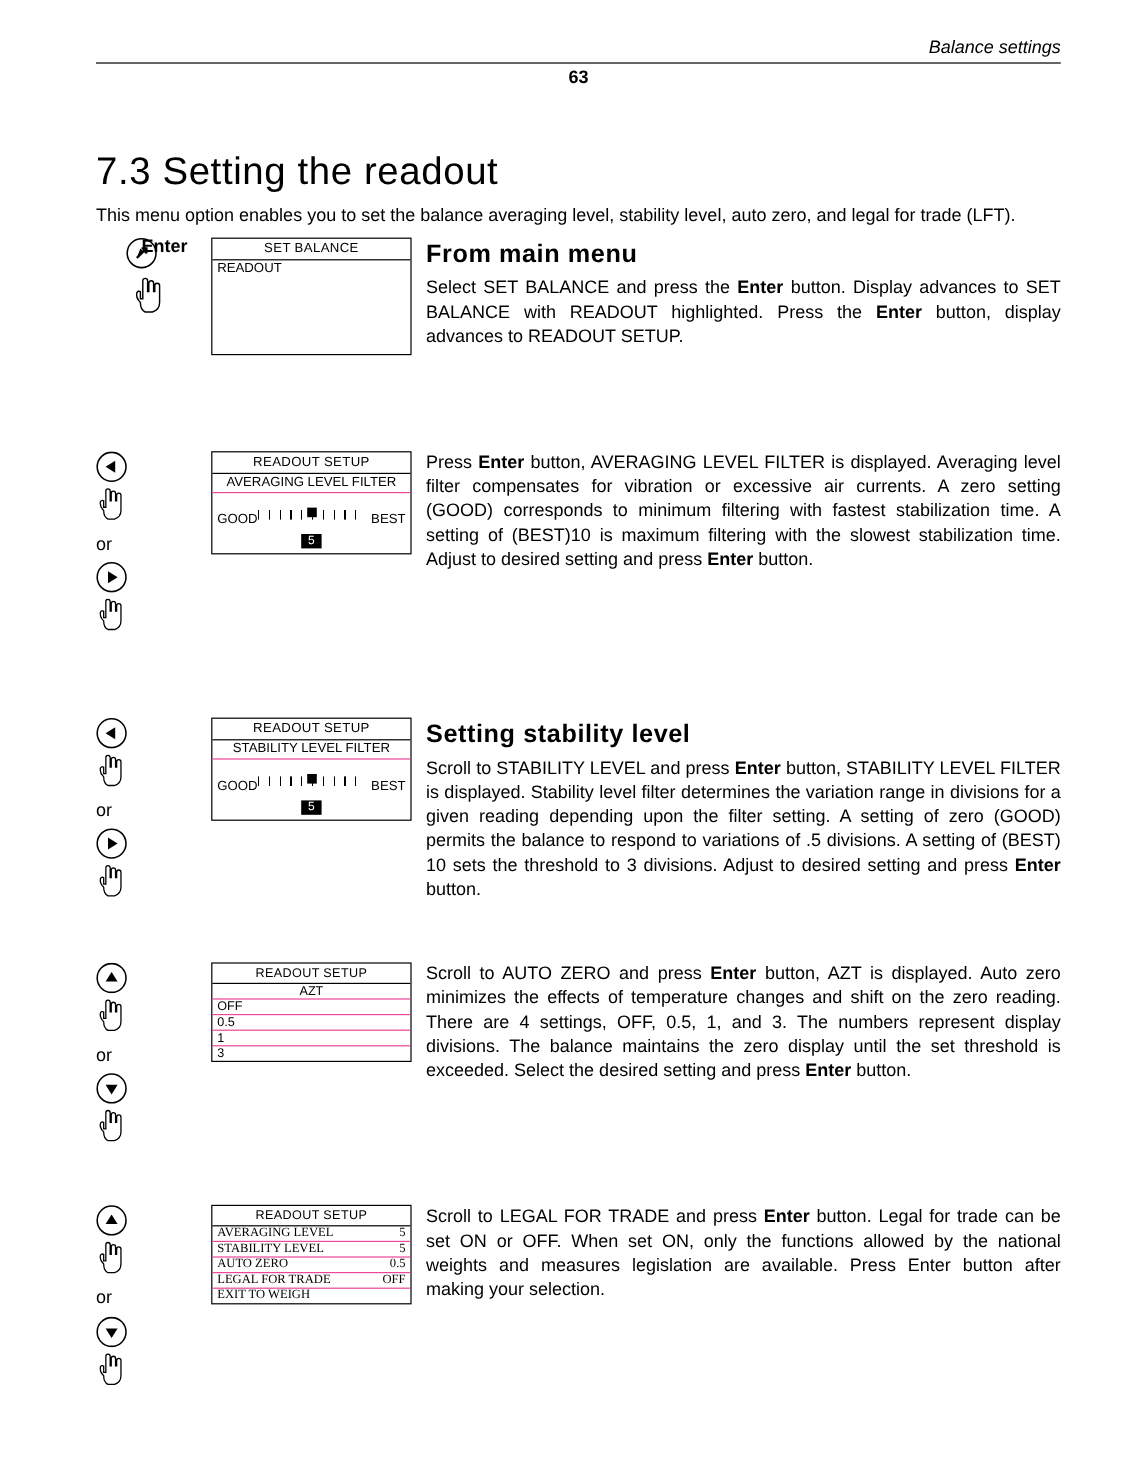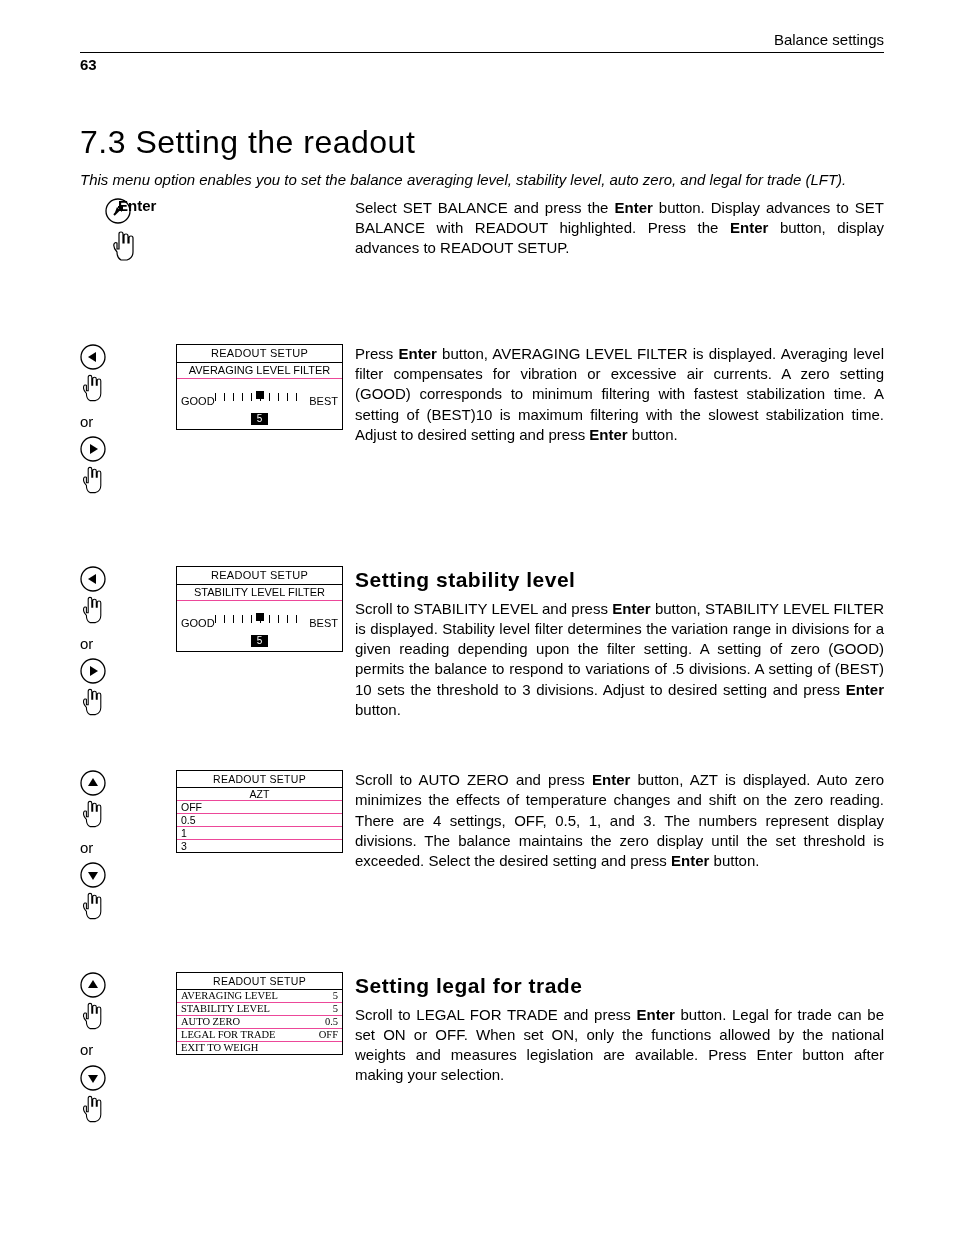--- a/index.html
+++ b/index.html
@@ -10,39 +10,39 @@
     box-sizing: border-box;
     color: #000;
     font-size: 15px;
     line-height: 1.35;
   }
   .header-area {
     border-bottom: 1px solid #000;
     text-align: right;
     font-size: 15px;
     padding-bottom: 2px;
+    font-style: italic;
   }
   .page-num {
-    text-align: left;
+    text-align: center;
     font-weight: bold;
     font-size: 15px;
     margin-top: 2px;
   }
   h1.section-title {
     font-family: "Arial Narrow", Arial, sans-serif;
     font-stretch: condensed;
     font-weight: normal;
     font-size: 32px;
     margin: 45px 0 6px 0;
     letter-spacing: 0.5px;
   }
   .intro {
     margin: 0 0 8px 0;
     text-align: justify;
-    font-style: italic;
   }
   .row {
     display: flex;
     align-items: flex-start;
     margin-top: 0;
   }
   .left-col {
     width: 275px;
     flex: 0 0 275px;
     display: flex;
@@ -175,22 +175,27 @@
     <div class="hand-block">
       <svg width="40" height="28">
           <use href="#btn-circle"></use>
           <use href="#tri-ur"></use>
         </svg>
       <svg width="28" height="38">
           <use href="#hand"></use>
         </svg>
     </div>
     <div style="position:absolute;left:38px;top:-2px;font-weight:bold">Enter</div>
-  </div>
-  <div class="right-col">
+    <div class="display-box" style="height:96px">
+      <div class="hdr">SET BALANCE</div>
+      <div class="cell" style="border-bottom:none">READOUT</div>
+    </div>
+  </div>
+  <div class="right-col">
+    <h3>From main menu</h3>
     <p>
       <span>Select SET BALANCE and press the </span><span class="bold">Enter</span><span> button. Display advances to SET BALANCE with READOUT highlighted. Press the </span><span class="bold">Enter</span><span> button, display advances to READOUT SETUP.</span>
     </p>
   </div>
 </div>
 
 <div class="gap"></div>
 
 <div class="row">
   <div class="left-col">
@@ -365,18 +370,17 @@
           <span>LEGAL FOR TRADE</span>
           <span>OFF</span>
         </div>
       <div class="cell kv-row">
           <span>EXIT TO WEIGH</span>
           <span></span>
         </div>
     </div>
   </div>
   <div class="right-col">
-    <h3>Setting legal for trade</h3>
     <p>
       <span>Scroll to LEGAL FOR TRADE  and press </span><span class="bold">Enter</span><span> button. Legal for trade can be set ON or OFF. When set ON, only the functions allowed by the national weights and measures legislation are available. Press Enter button after making your selection.</span>
     </p>
   </div>
 </div>
 
 </body></html>

